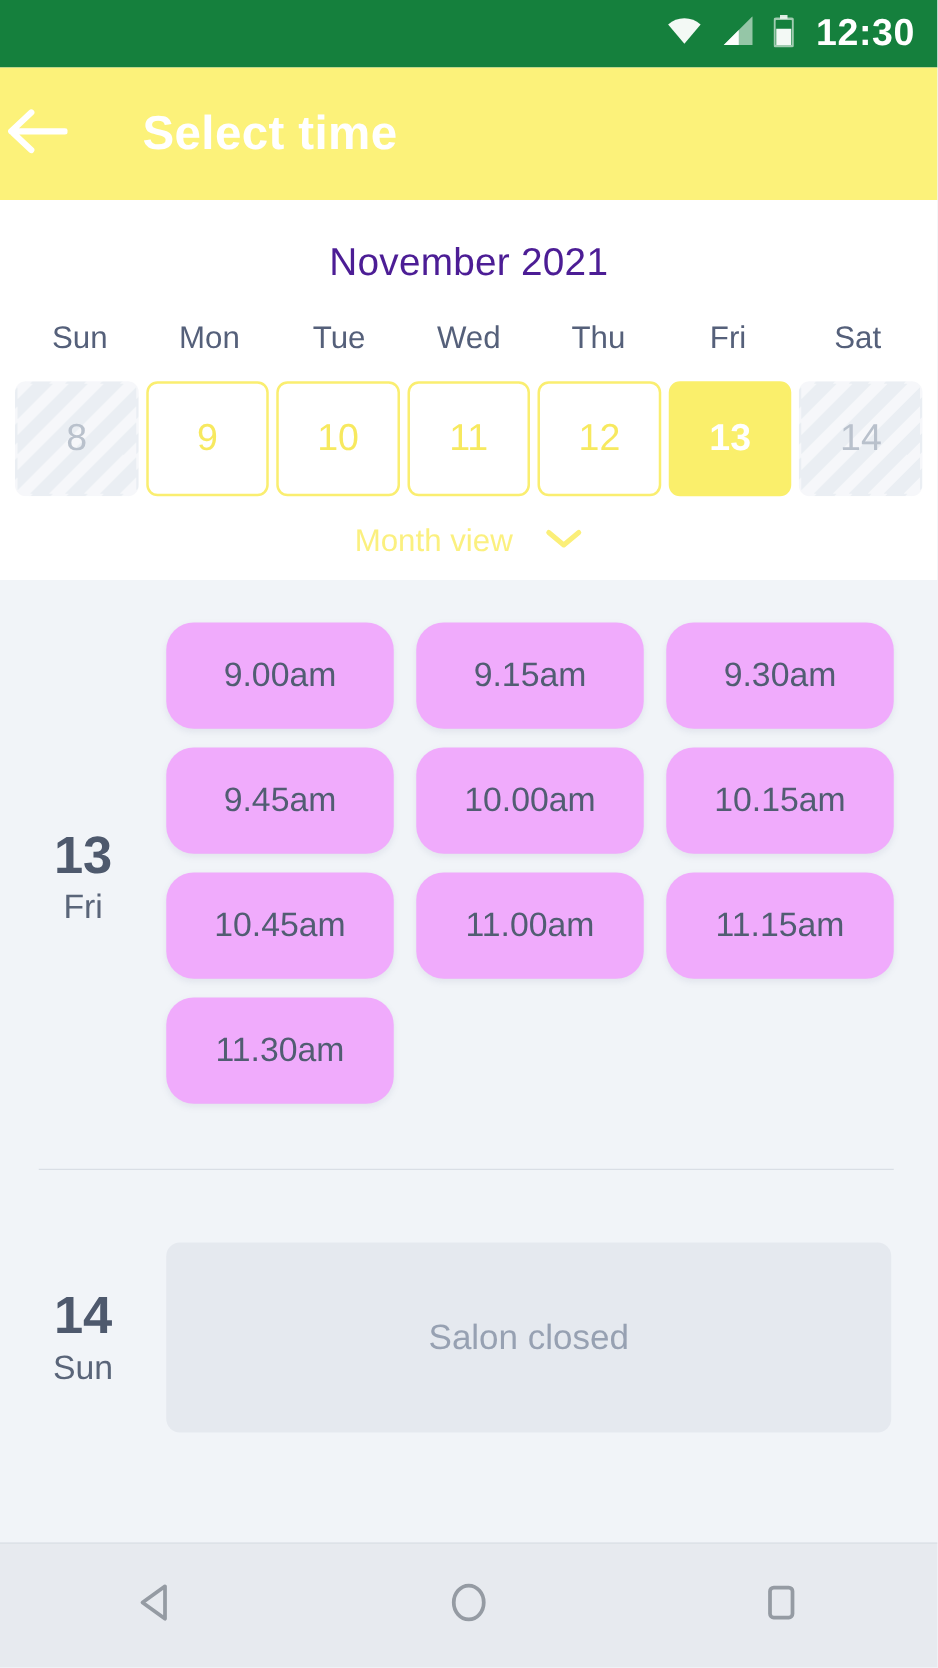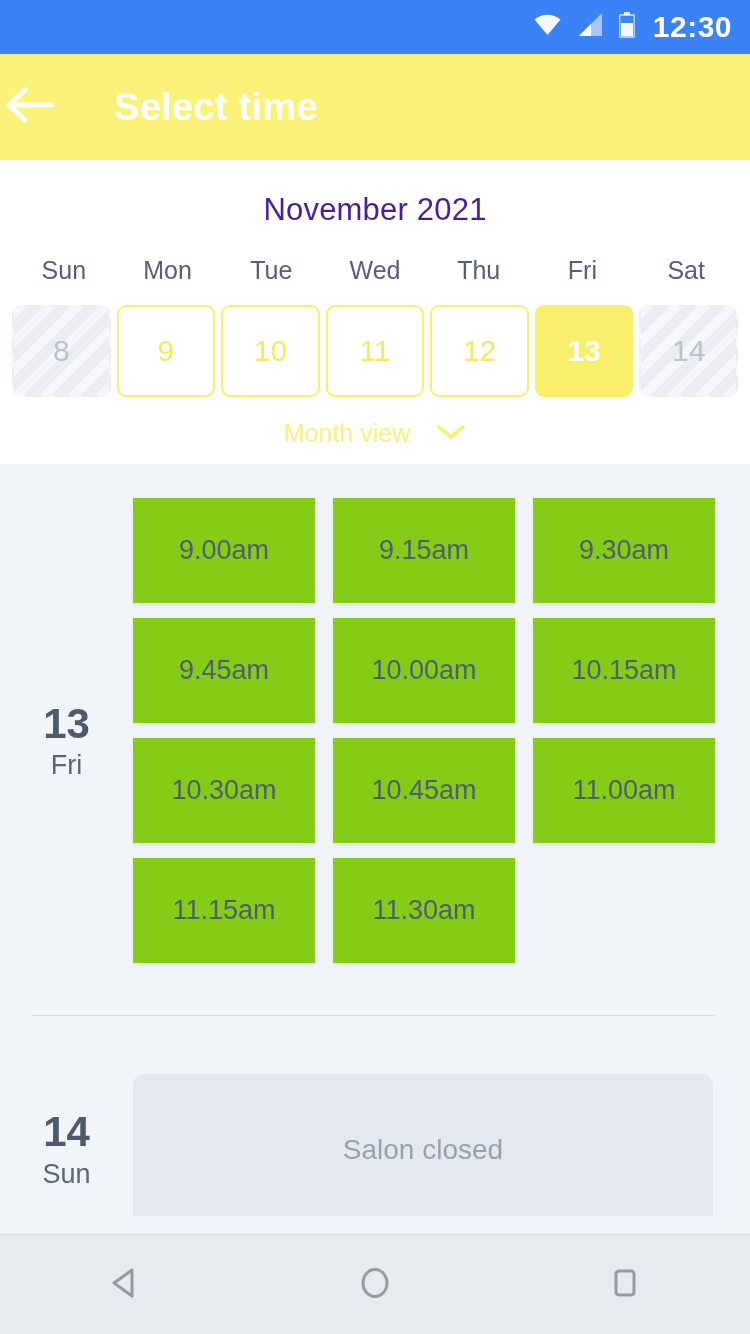--- a/index.html
+++ b/index.html
@@ -12,21 +12,21 @@
 
   body {
     font-family: "Liberation Sans", sans-serif;
     background: #F1F4F8;
     position: relative;
   }
 
   
   .status-bar {
     height: 54px;
-    background: #3b82f6;
+    background: #15803d;
     display: flex;
     align-items: center;
     justify-content: flex-end;
     padding-right: 18px;
     gap: 16px;
   }
   .status-icon { display: block; }
   .status-time {
     color: #FFFFFF;
     font-size: 30px;
@@ -167,23 +167,23 @@
     margin-top: 4px;
   }
   .slot-grid {
     flex: 1;
     display: grid;
     grid-template-columns: repeat(3, 182px);
     gap: 15px 18px;
     padding-right: 20px;
   }
   .slot {
-    height: 105px;
-    background: #84cc16;
-    border-radius: 0;
+    height: 85px;
+    background: #f0abfc;
+    border-radius: 22px;
     display: flex;
     align-items: center;
     justify-content: center;
     font-size: 27px;
     color: #515D72;
     box-shadow: 0 2px 5px rgba(120,135,160,0.13);
     cursor: pointer;
   }
 
   .divider {
@@ -304,21 +304,20 @@
       <div class="daynum">13</div>
       <div class="dayname">Fri</div>
     </div>
     <div class="slot-grid">
       <div class="slot">9.00am</div>
       <div class="slot">9.15am</div>
       <div class="slot">9.30am</div>
       <div class="slot">9.45am</div>
       <div class="slot">10.00am</div>
       <div class="slot">10.15am</div>
-      <div class="slot">10.30am</div>
       <div class="slot">10.45am</div>
       <div class="slot">11.00am</div>
       <div class="slot">11.15am</div>
       <div class="slot">11.30am</div>
     </div>
   </div>
 
   <div class="divider"></div>
 
   <div class="day-group" style="padding-top:58px;">

